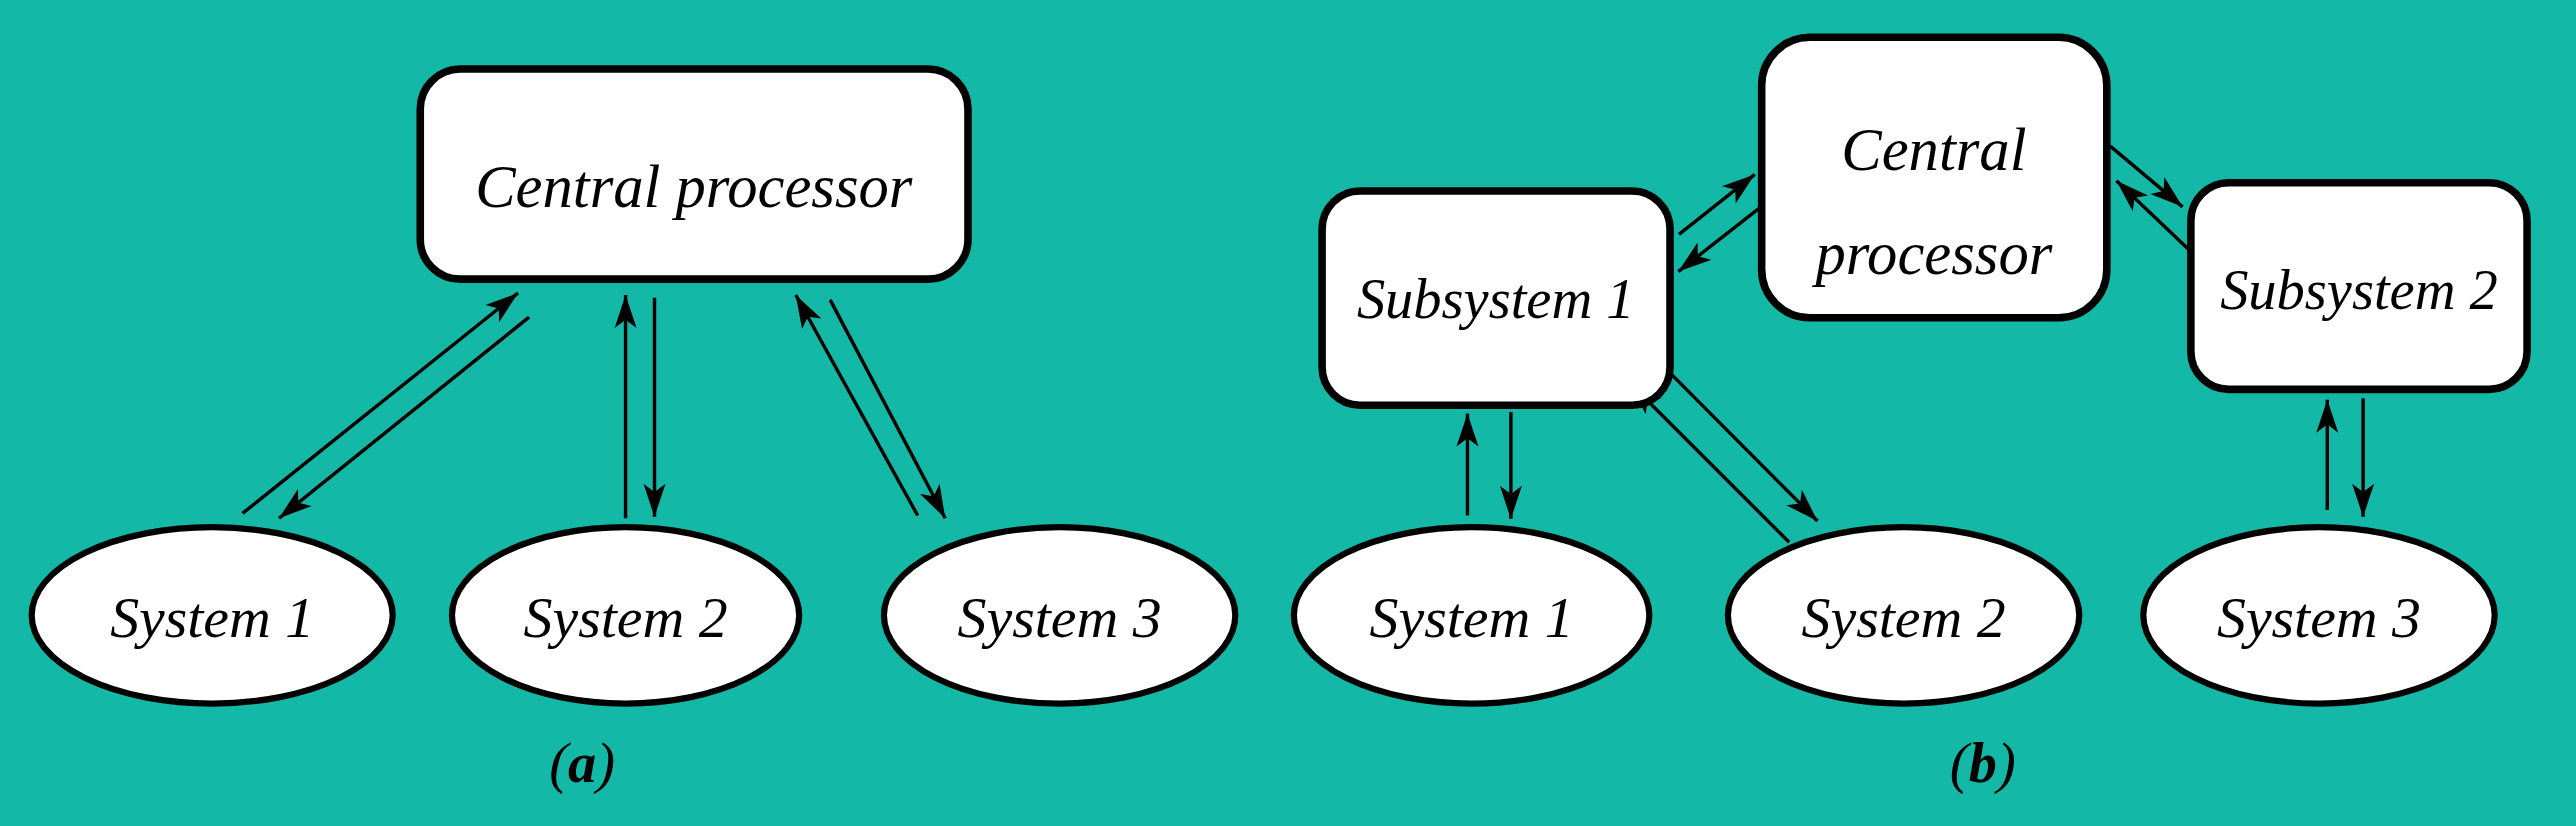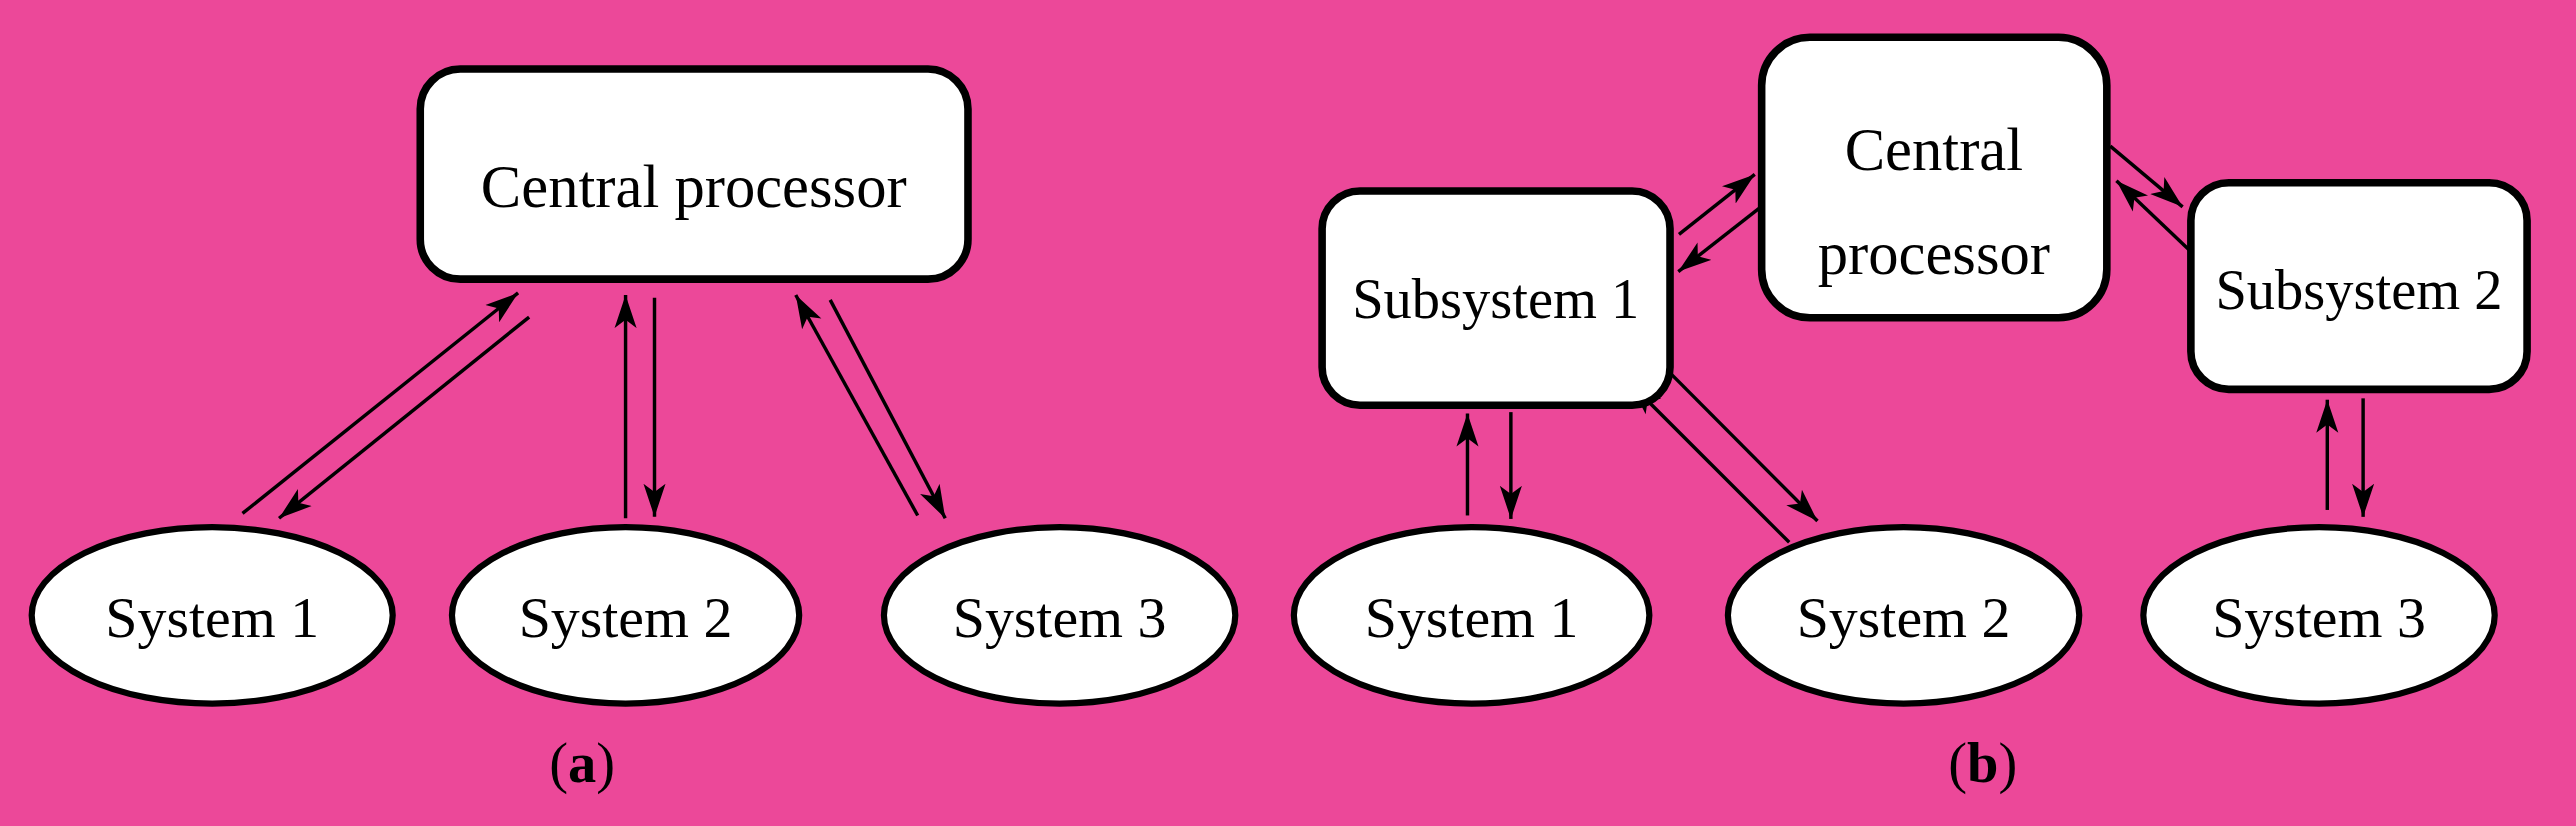--- a/index.html
+++ b/index.html
@@ -10,21 +10,22 @@
   body {
     width: 2576px;
     height: 827px;
     overflow: hidden;
     font-family: "Liberation Serif", serif;
   }
   .figure-wrap {
     width: 2576px;
     height: 827px;
     position: relative;
-    background: #ec4899;
+    background: #14b8a6;
+    font-style: italic;
   }
   svg { display: block; }
   .node-rect {
     fill: #ffffff;
     stroke: #000000;
     stroke-width: 11px;
   }
   .node-ellipse {
     fill: #ffffff;
     stroke: #000000;

